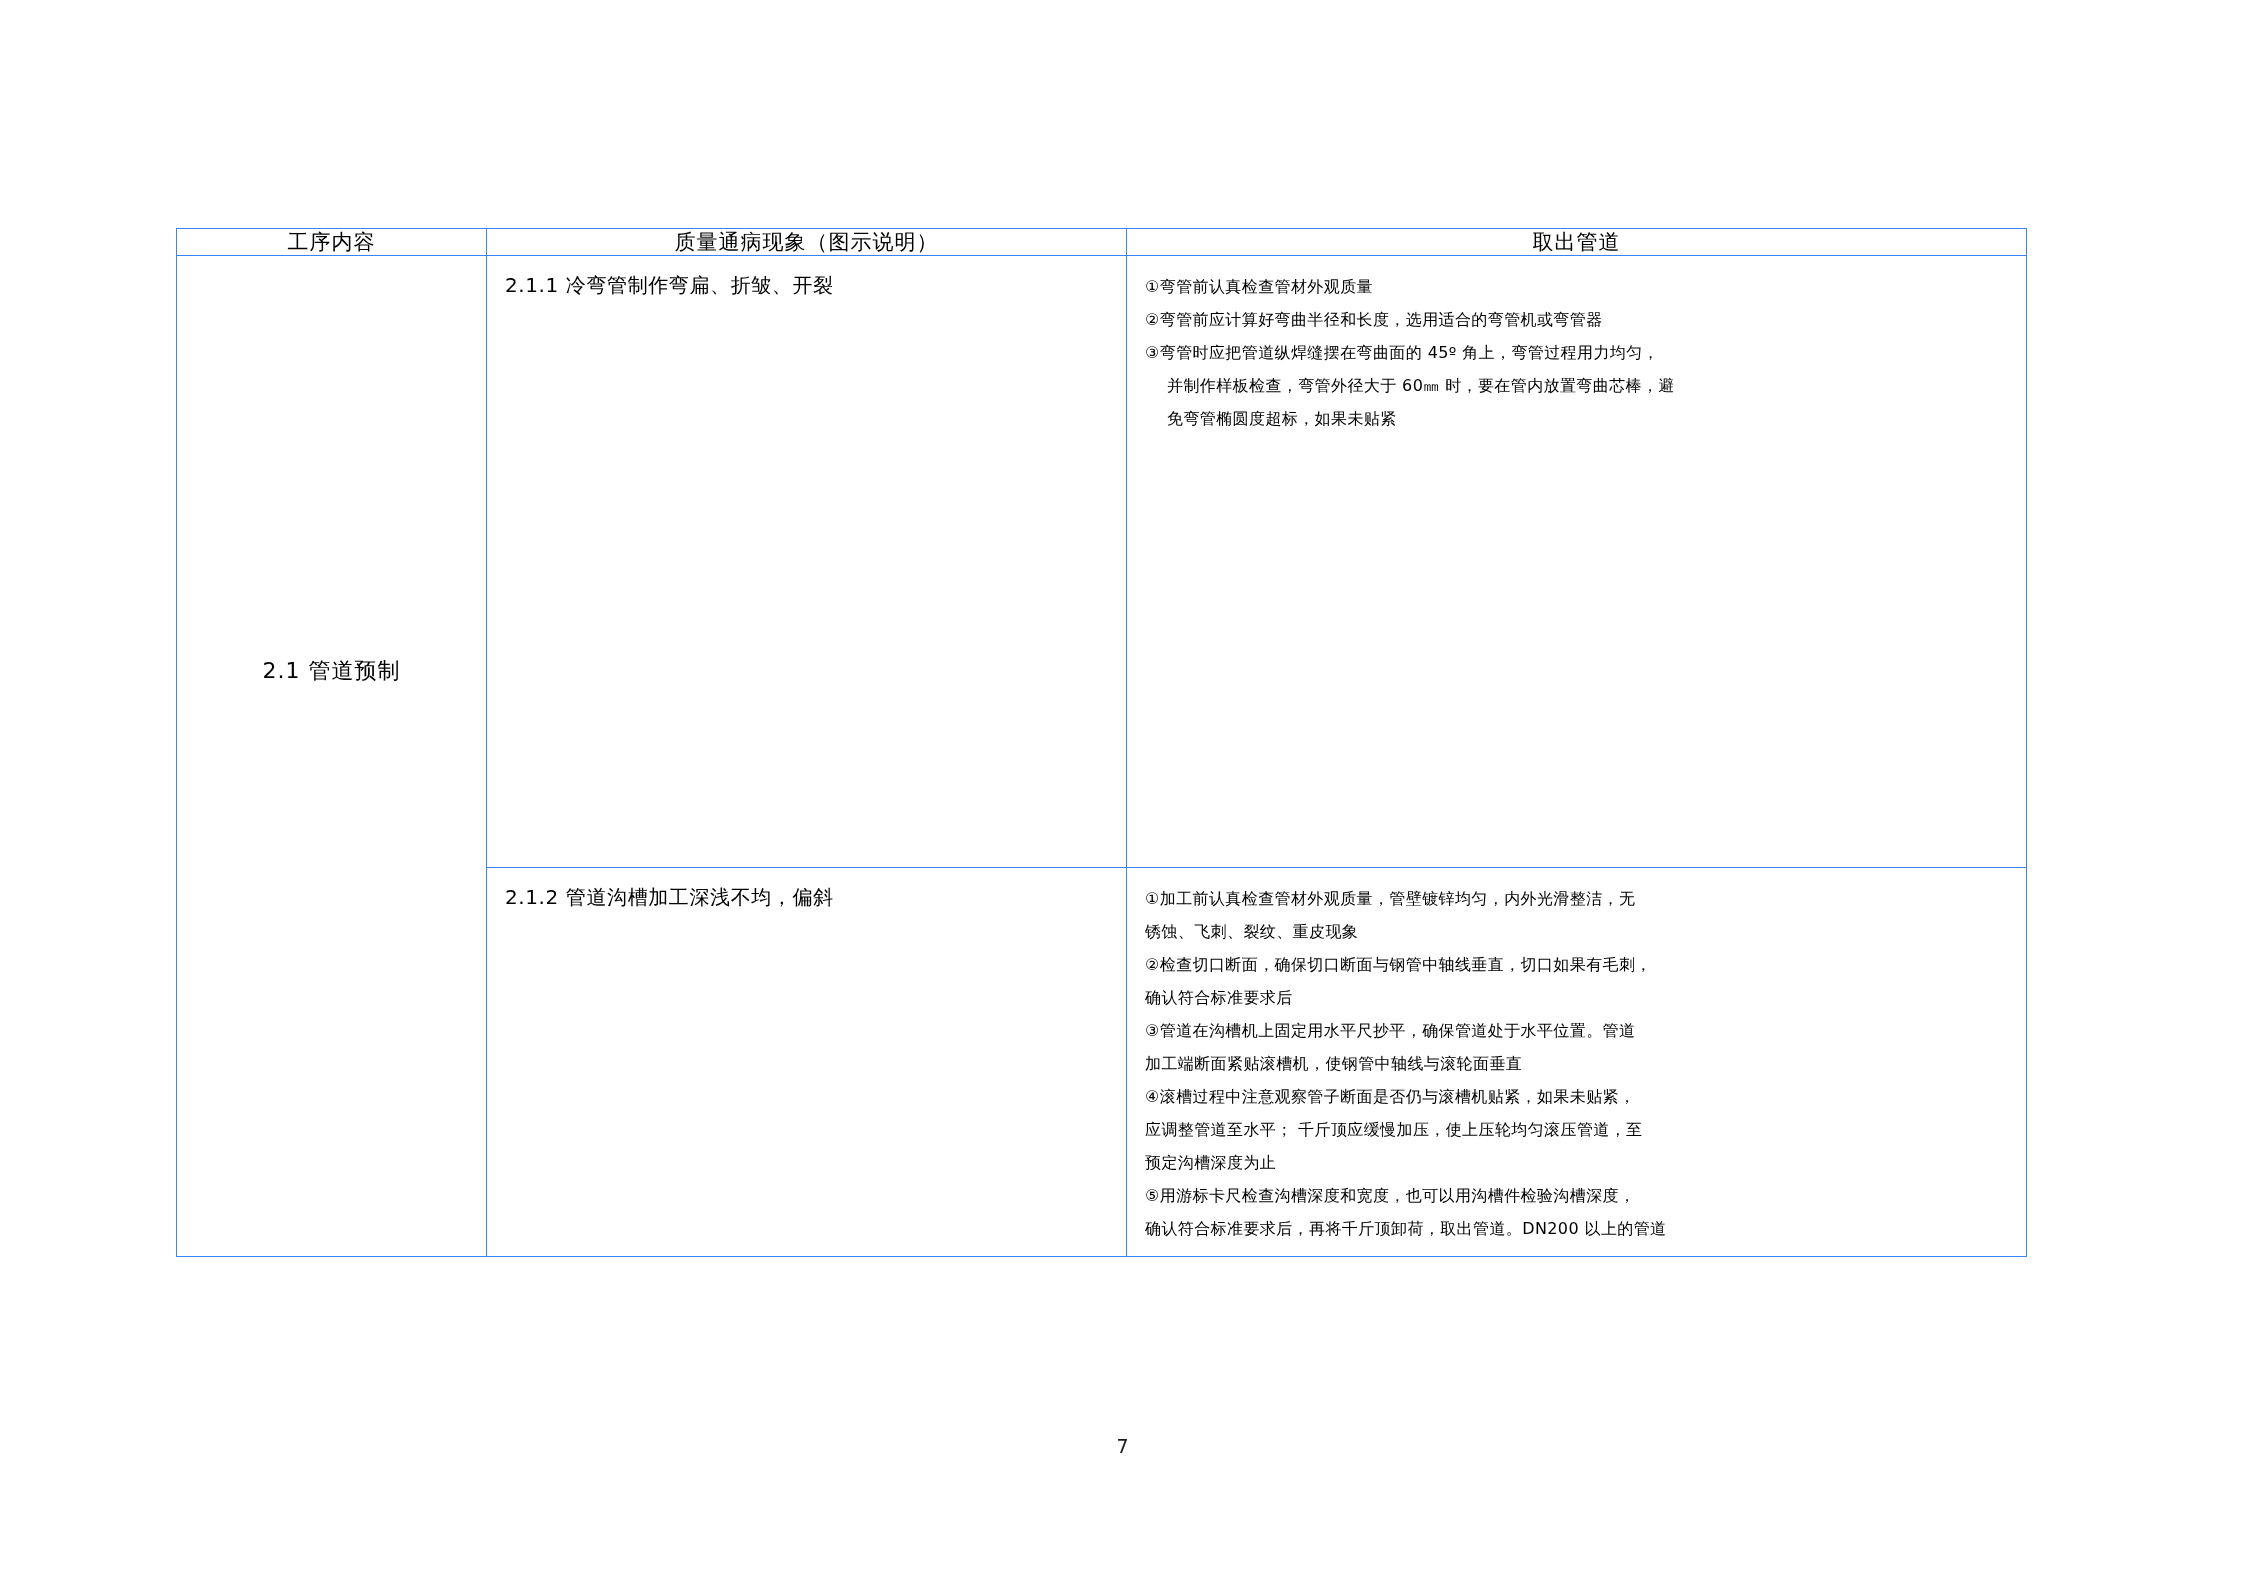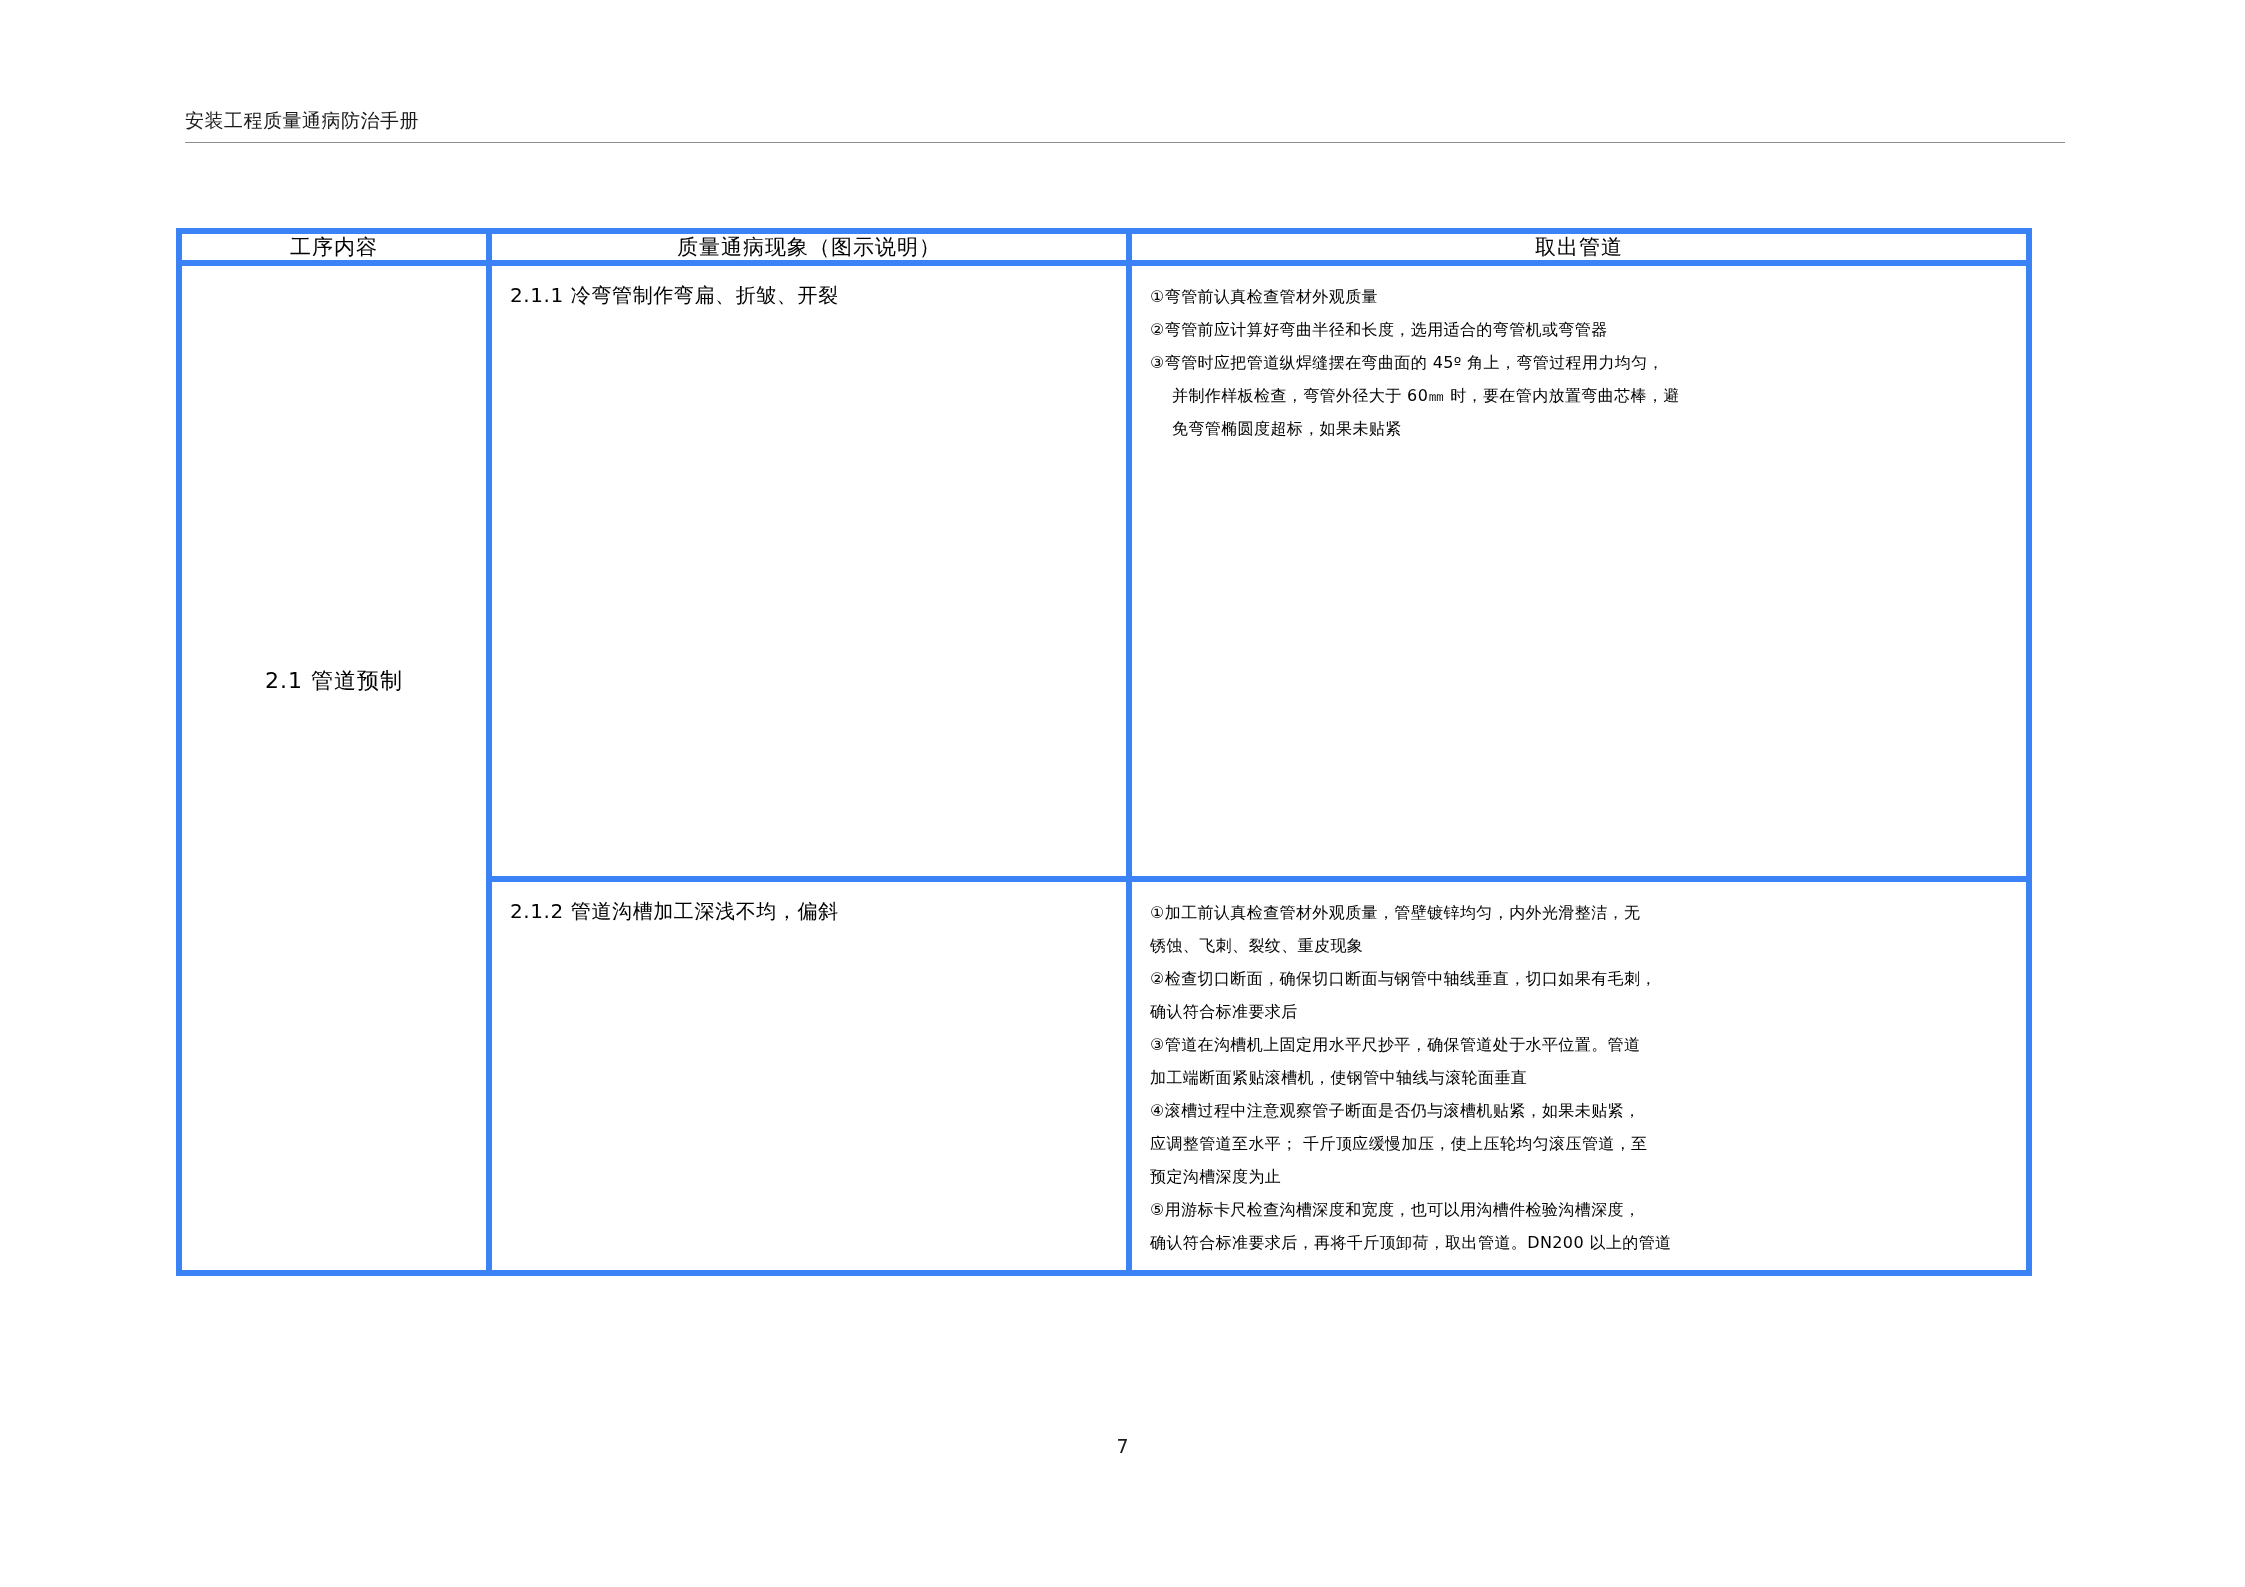--- a/index.html
+++ b/index.html
@@ -43,21 +43,21 @@
   
   .doc-table {
     position: absolute;
     left: 176px;
     top: 228px;
     width: 1850px;
     border-collapse: collapse;
     table-layout: fixed;
   }
   .doc-table td, .doc-table th {
-    border: 6px solid #3b82f6;
+    border: 1px solid #3b82f6;
     vertical-align: top;
     padding: 0;
   }
   .col-a { width: 310px; }
   .col-b { width: 640px; }
   .col-c { width: 900px; }
 
   .head-cell {
     text-align: center;
     font-weight: normal;
@@ -115,24 +115,20 @@
     text-align: center;
     font-size: 19px;
     color: #1a1a1a;
   }
 </style>
 </head>
 <body>
 
 <div class="page">
 
-  <div class="header">
-    <div class="header-title">安装工程质量通病防治手册</div>
-    <div class="header-rule"></div>
-  </div>
 
   <table class="doc-table">
     <colgroup>
       <col class="col-a">
       <col class="col-b">
       <col class="col-c">
     </colgroup>
     <thead>
       <tr>
         <th class="head-cell">工序内容</th>

